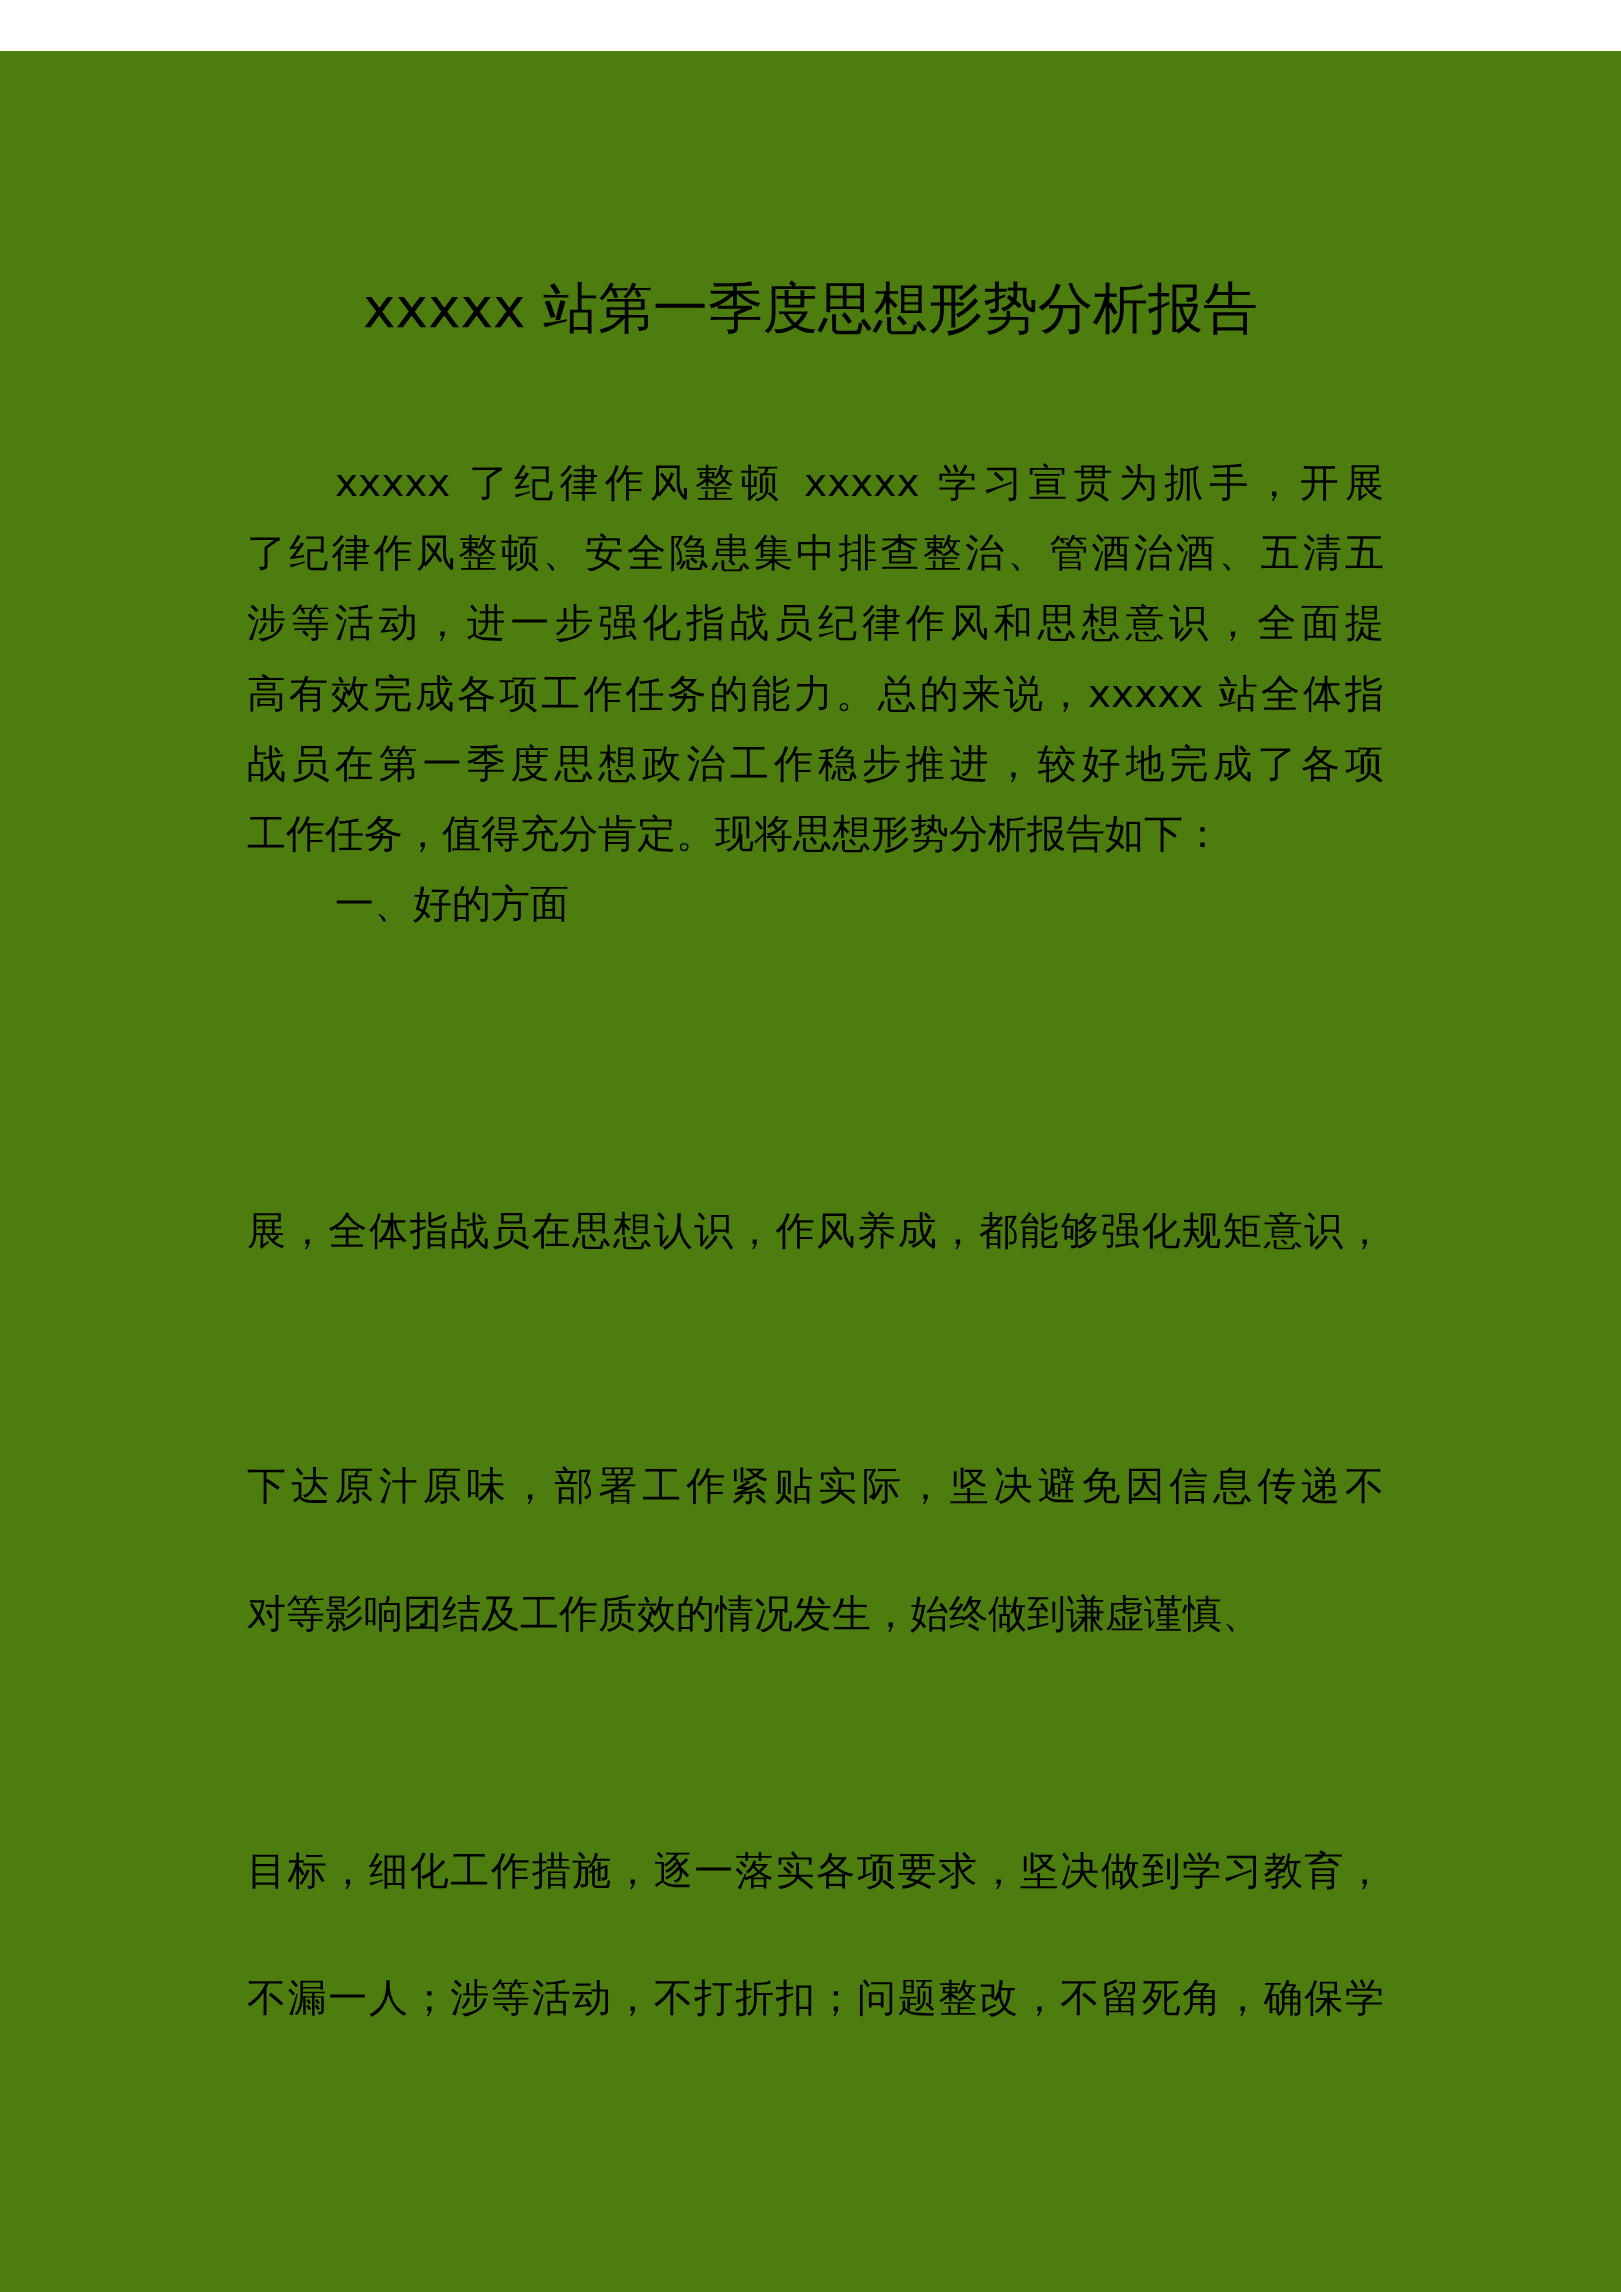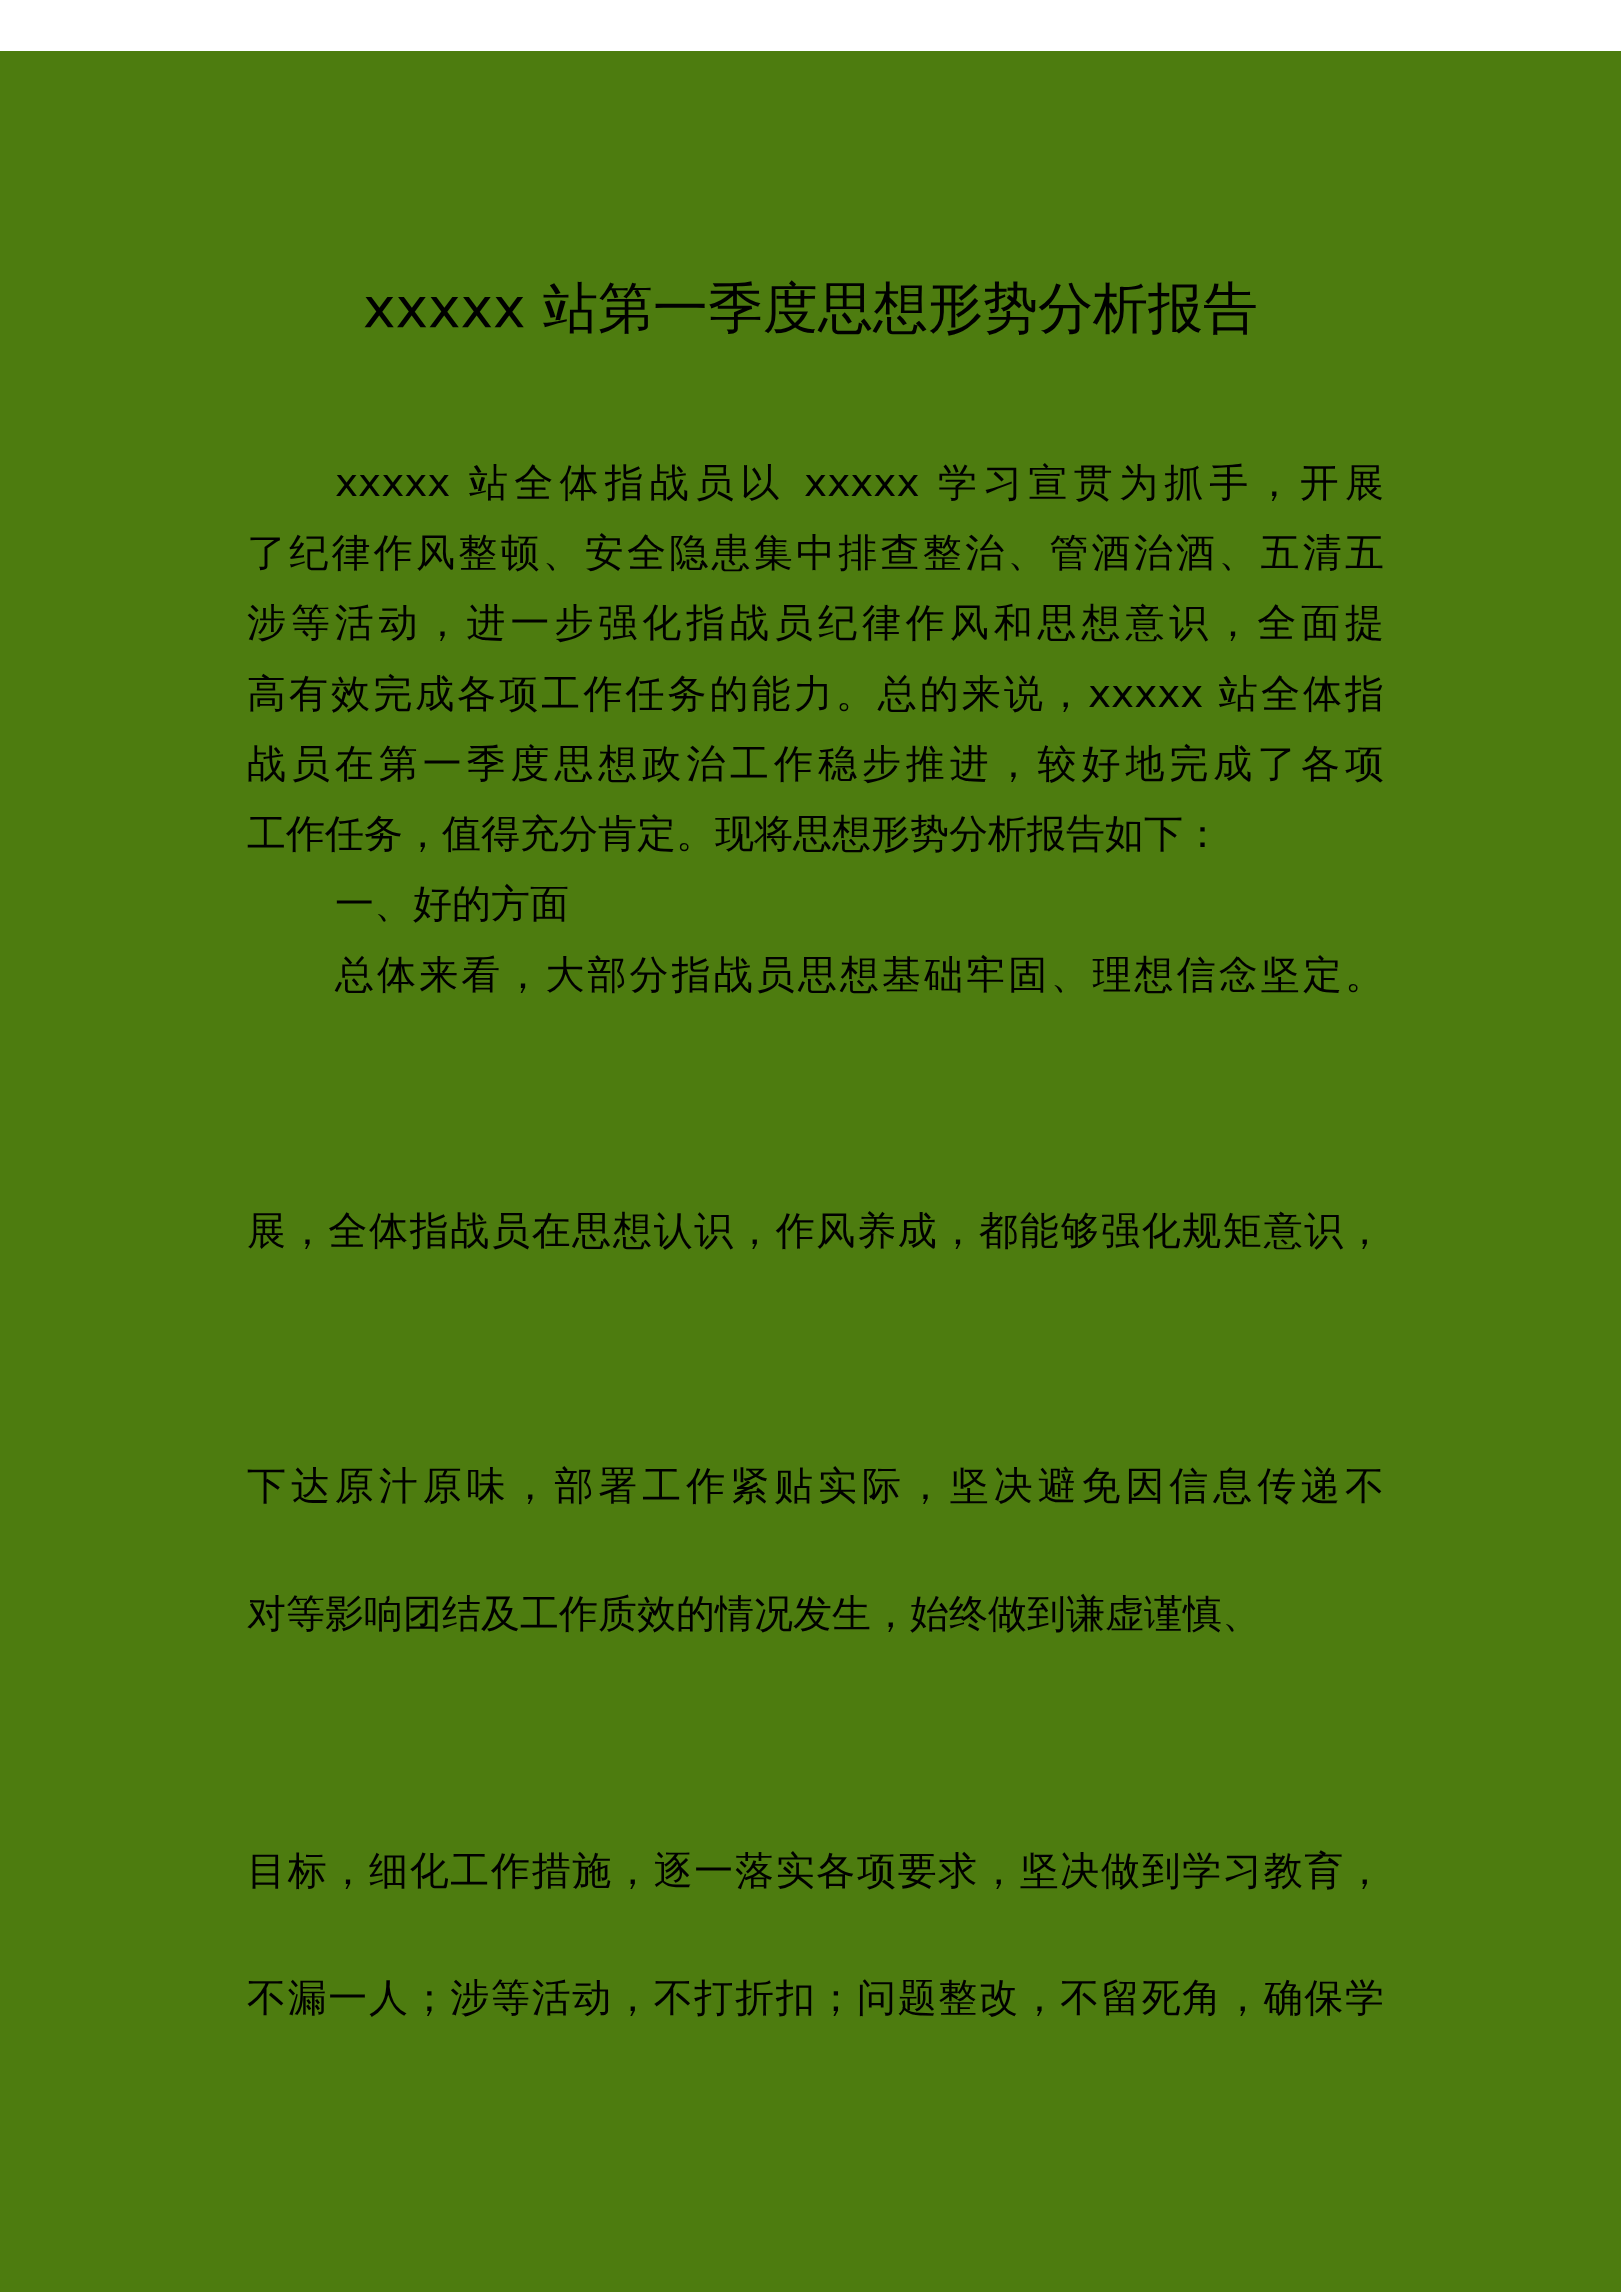--- a/index.html
+++ b/index.html
@@ -18,30 +18,29 @@
   .line.indent { left: 335px; width: 1049px; }
   .line.last { text-align-last: left; }
 </style>
 </head>
 <body>
 
 <div class="page">
 
   <div class="title">xxxxx 站第一季度思想形势分析报告</div>
 
-  <div class="line indent" style="top:404px">xxxxx 站全体指战员以 xxxxx 学习宣贯为抓手，开展</div>
+  <div class="line indent" style="top:404px">xxxxx 了纪律作风整顿 xxxxx 学习宣贯为抓手，开展</div>
   <div class="line" style="top:474px">了纪律作风整顿、安全隐患集中排查整治、管酒治酒、五清五</div>
   <div class="line" style="top:544px">涉等活动，进一步强化指战员纪律作风和思想意识，全面提</div>
   <div class="line" style="top:615px">高有效完成各项工作任务的能力。总的来说，xxxxx 站全体指</div>
   <div class="line" style="top:685px">战员在第一季度思想政治工作稳步推进，较好地完成了各项</div>
   <div class="line indent last" style="top:825px">一、好的方面</div>
 
   <div class="line last" style="top:755px">工作任务，值得充分肯定。现将思想形势分析报告如下：</div>
 
-  <div class="line indent" style="top:896px">总体来看，大部分指战员思想基础牢固、理想信念坚定。</div>
   <div class="line" style="top:1152px">展，全体指战员在思想认识，作风养成，都能够强化规矩意识，</div>
   <div class="line" style="top:1407px">下达原汁原味，部署工作紧贴实际，坚决避免因信息传递不</div>
   <div class="line last" style="top:1535px">对等影响团结及工作质效的情况发生，始终做到谦虚谨慎、</div>
   <div class="line" style="top:1792px">目标，细化工作措施，逐一落实各项要求，坚决做到学习教育，</div>
   <div class="line" style="top:1919px">不漏一人；涉等活动，不打折扣；问题整改，不留死角，确保学</div>
 
 </div>
 
 
 </body></html>

